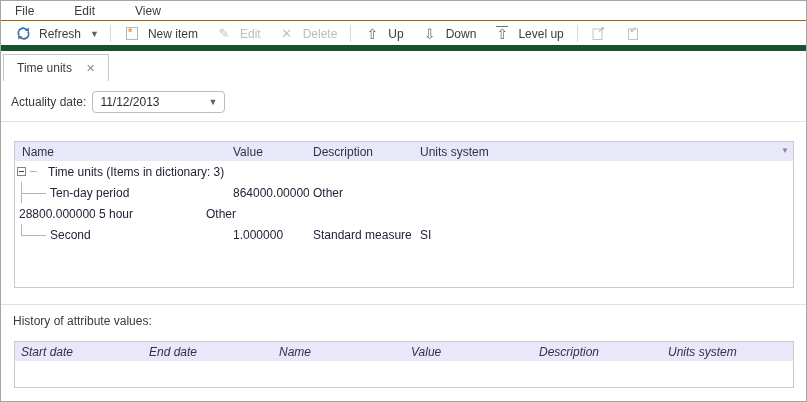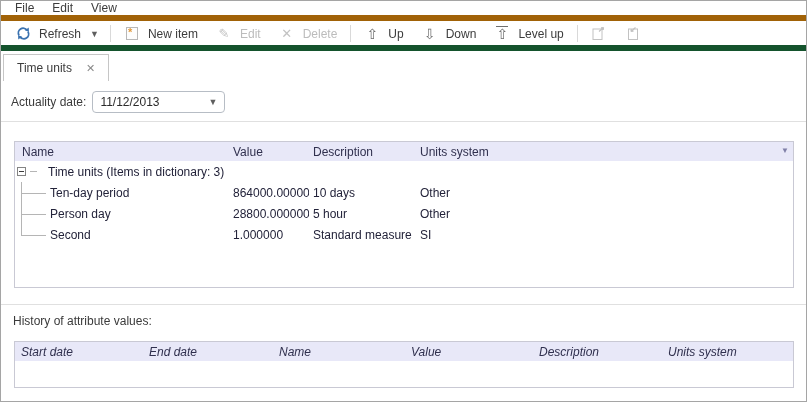--- a/index.html
+++ b/index.html
@@ -3,22 +3,22 @@
 <meta charset="utf-8">
 <style>
   * { box-sizing: border-box; margin: 0; padding: 0; }
   body { background:#f0f0f0; font-family:"Liberation Sans", sans-serif; }
   .window {
     position:relative; width:807px; height:402px; background:#fff;
     border:1px solid #a5a5a5; font-size:12px; color:#3a3a3a; overflow:hidden;
   }
   
   .menubar { position:absolute; top:0; left:0; right:0; height:20px;
-    display:flex; align-items:center; padding-left:14px; gap:18px;
-    border-bottom:6px solid #a16207; }
+    display:flex; align-items:center; padding-left:14px; gap:40px;
+    border-bottom:1px solid #a16207; }
   .menu-item { color:#3c3c3c; cursor:default; }
   
   .toolbar { position:absolute; top:21px; left:0; right:0; height:29px;
     display:flex; align-items:center; padding-left:5px;
     border-bottom:6px solid #14532d; }
   .tb-btn { display:flex; align-items:center; gap:8px; padding:0 9px;
     height:24px; white-space:nowrap; color:#3c3c3c; }
   .tb-btn.disabled { color:#bcbcbc; }
   .tb-icon { display:inline-flex; align-items:center; justify-content:center;
     width:16px; height:16px; font-size:13px; line-height:16px; }
@@ -187,26 +187,24 @@
       <div class="cell root-cell w-name" style="width:100%">
         <span class="expander"></span>
         <span class="root-dash"></span>
         <span>Time units (Items in dictionary: 3)</span>
       </div>
     </div>
 
     <div class="grid-row">
       <div class="cell child-cell w-name">Ten-day period</div>
       <div class="cell w-value">864000.000000</div>
-      <div class="cell w-desc">10 days</div>
       <div class="cell w-units">Other</div>
     </div>
 
     <div class="grid-row">
-      <div class="cell child-cell w-name">Person day</div>
       <div class="cell w-value">28800.000000</div>
       <div class="cell w-desc">5 hour</div>
       <div class="cell w-units">Other</div>
     </div>
 
     <div class="grid-row">
       <div class="cell child-cell last w-name">Second</div>
       <div class="cell w-value">1.000000</div>
       <div class="cell w-desc">Standard measure</div>
       <div class="cell w-units">SI</div>

